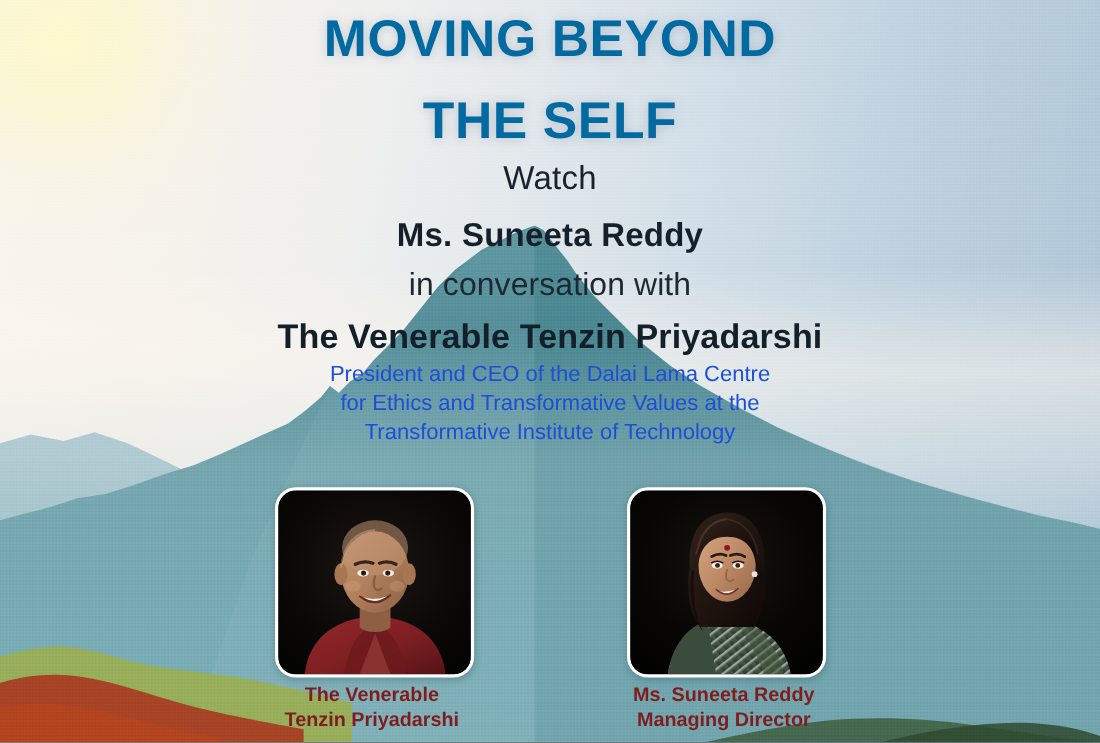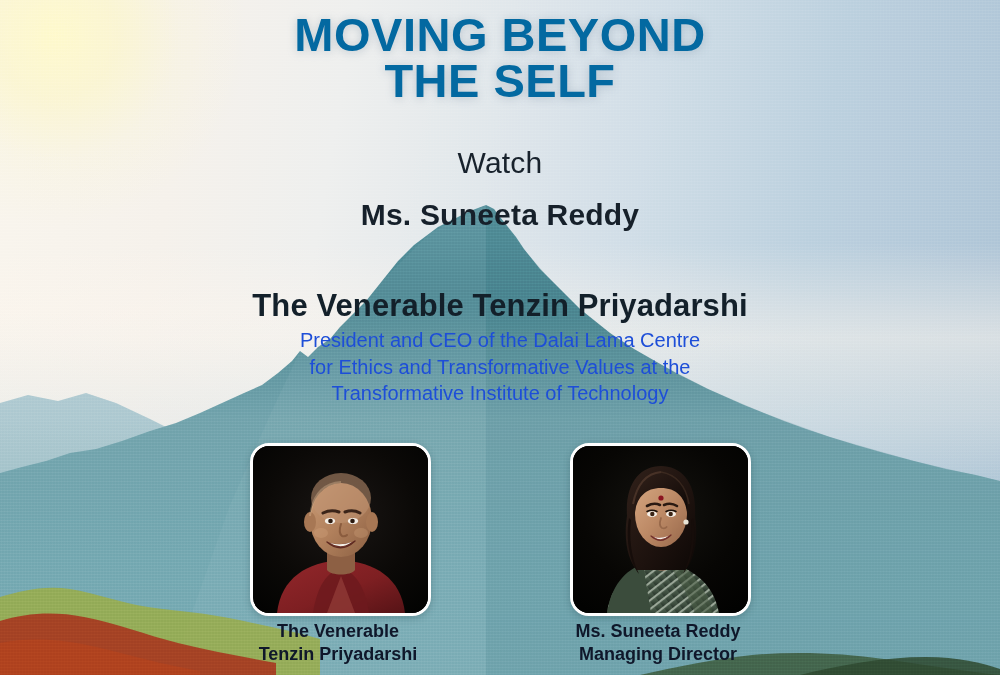--- a/index.html
+++ b/index.html
@@ -126,21 +126,21 @@
     top: 12px;
     left: 0;
     right: 0;
     color: #0369a1;
     font-size: 47px;
     font-weight: bold;
     line-height: 0.98;
     letter-spacing: 0.5px;
     text-shadow: 0 1px 10px rgba(120,140,160,0.40);
   }
-  .headline .l2 { display: block; }
+  .headline .l2 { display: block; margin-top: 28px; }
 
   .watch {
     position: absolute;
     top: 146px;
     left: 0; right: 0;
     color: #18222c;
     font-size: 30px;
     font-weight: normal;
     letter-spacing: 0.2px;
   }
@@ -196,21 +196,21 @@
     background: #050505;
     overflow: hidden;
     box-shadow: 0 2px 7px rgba(30,60,70,0.28);
   }
   .frame-left  { left: 250px; top: 443px; }
   .frame-right { left: 570px; top: 443px; }
   .frame svg { display: block; width: 100%; height: 100%; }
 
   .caption {
     position: absolute;
-    color: #0f172a;
+    color: #7f1d1d;
     font-size: 18px;
     font-weight: bold;
     line-height: 1.28;
     text-align: center;
     width: 200px;
   }
   .caption span { display: block; }
   .caption-left  { left: 238px; top: 620px; }
   .caption-right { left: 558px; top: 620px; }
 </style>
@@ -303,20 +303,21 @@
 
     <div class="headline">
       <span class="l1">MOVING BEYOND</span>
       <span class="l2">THE SELF</span>
     </div>
 
     <div class="watch">Watch</div>
 
     <div class="host-name">Ms. Suneeta Reddy</div>
 
+    <div class="connector">in conversation with</div>
 
     <div class="guest-name">The Venerable Tenzin Priyadarshi</div>
 
     <div class="guest-title">
       <span>President and CEO of the Dalai Lama Centre</span>
       <span>for Ethics and Transformative Values at the</span>
       <span>Transformative Institute of Technology</span>
     </div>
 
     <div class="frame frame-left">

